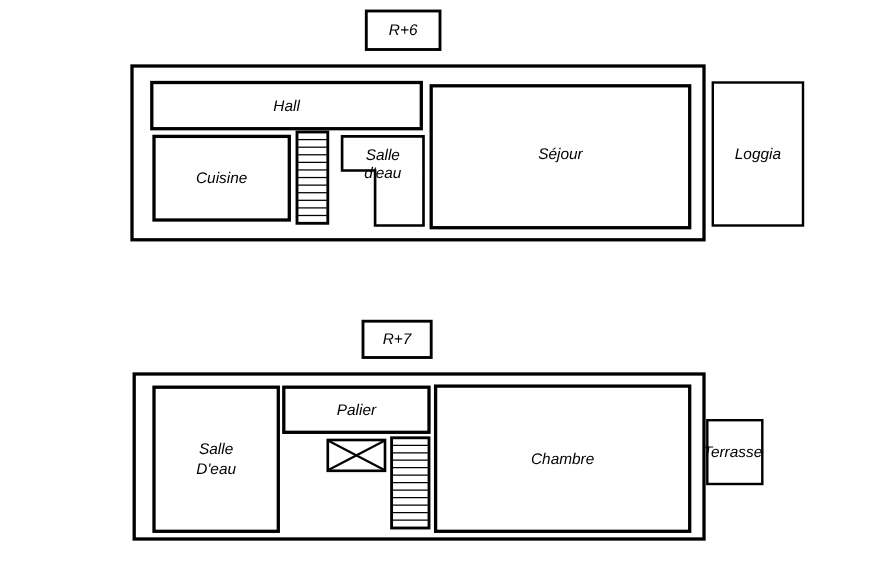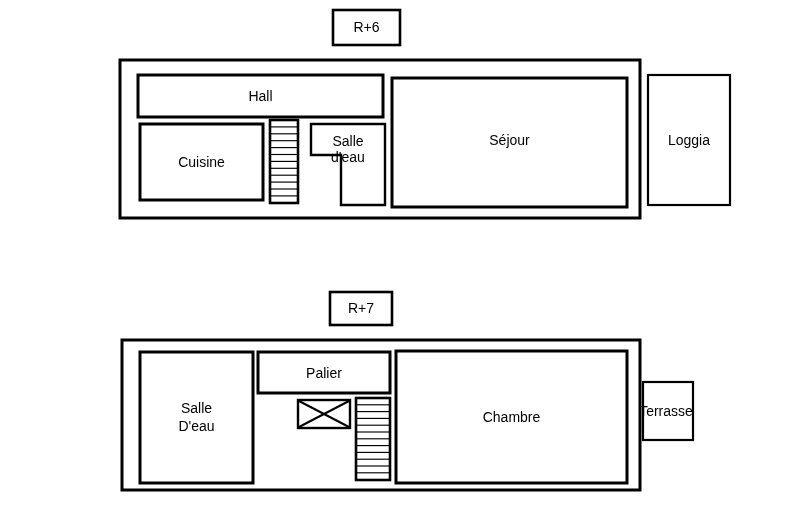--- a/index.html
+++ b/index.html
@@ -11,20 +11,21 @@
   body {
     font-family: "Liberation Sans", sans-serif;
     -webkit-font-smoothing: antialiased;
   }
   #plan-canvas {
     position: relative;
     width: 800px;
     height: 525px;
     background: #ffffff;
     overflow: hidden;
+    font-style: italic;
   }
   svg.plan-svg {
     position: absolute;
     left: 0;
     top: 0;
     width: 800px;
     height: 525px;
     display: block;
   }
   .wall-outer {

